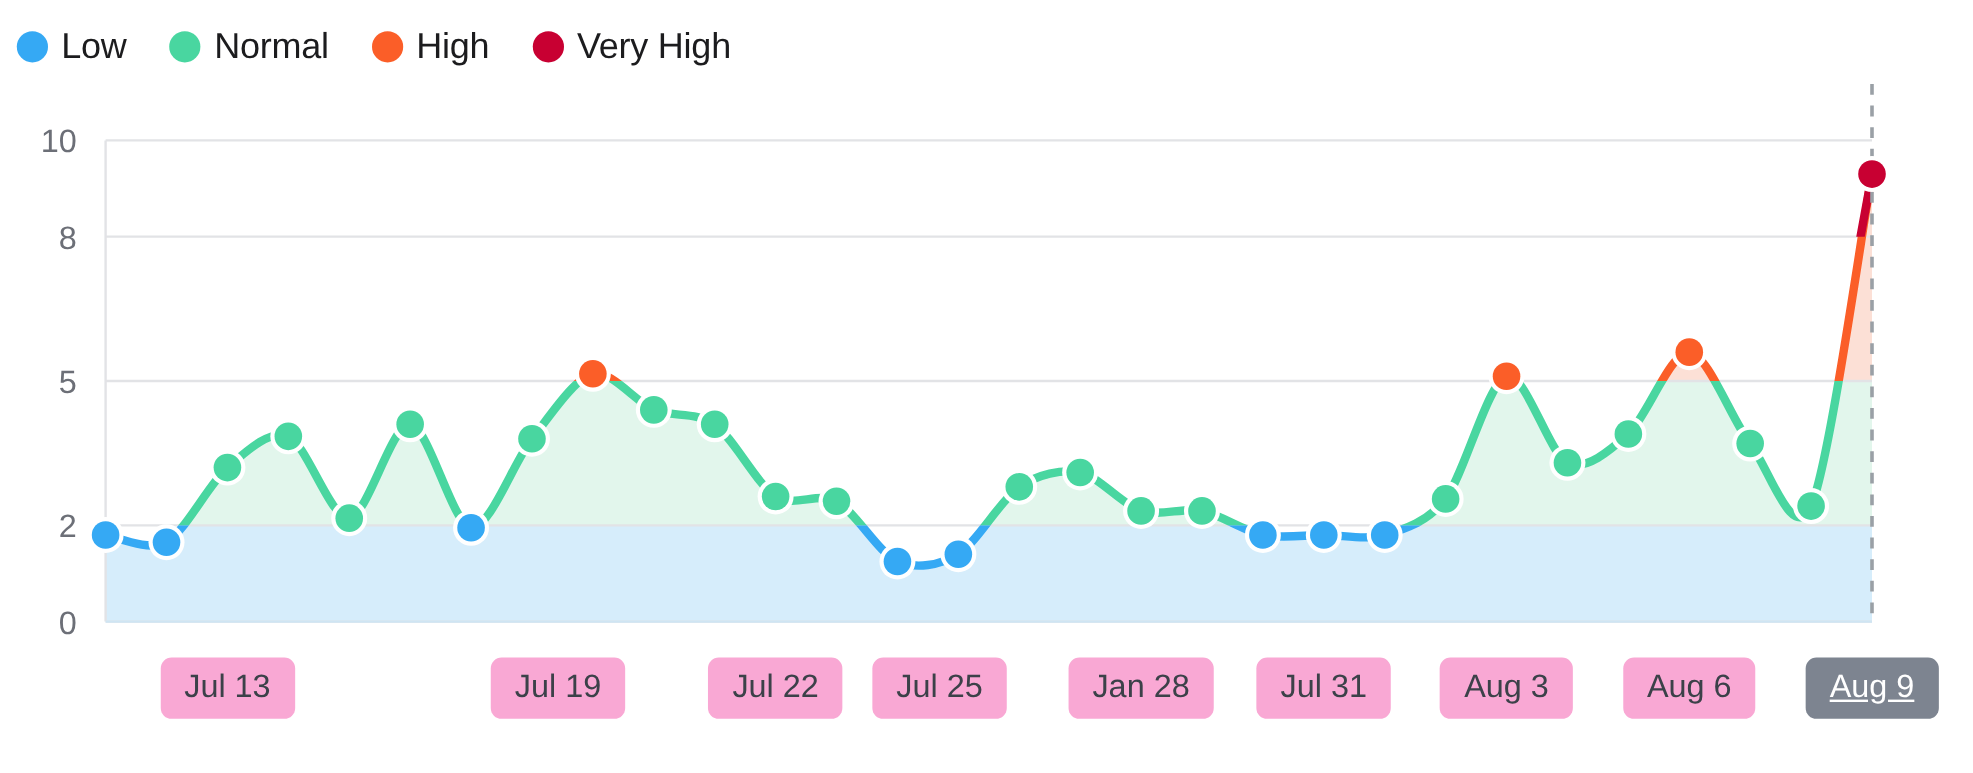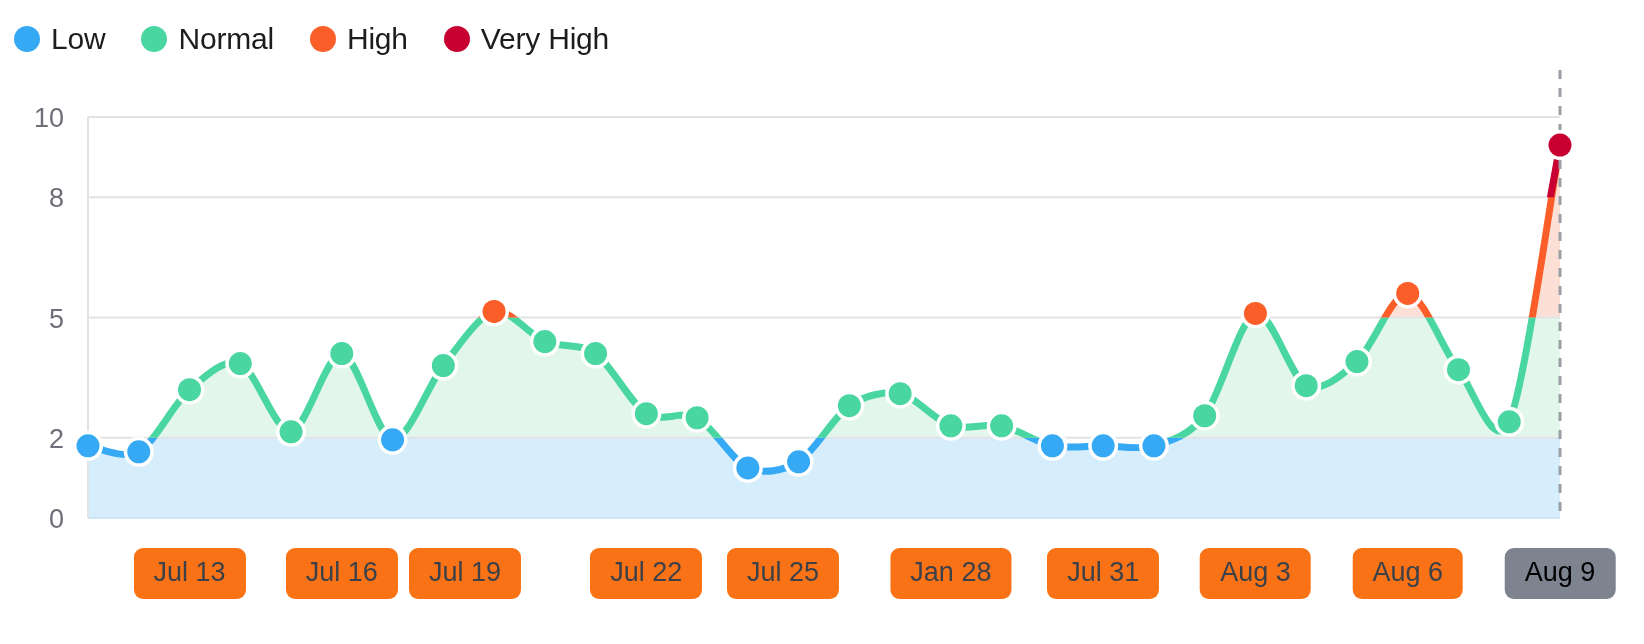--- a/index.html
+++ b/index.html
@@ -59,32 +59,33 @@
 
   
   #xlabels {
     position: absolute;
     left: 0; top: 548px;
     width: 1644px; height: 48px;
   }
   .xpill {
     position: absolute;
     transform: translateX(-50%);
-    background: #f97316;
+    background: #f9a8d4;
     color: #3c4149;
     border-radius: 9px;
     font-size: 27px;
     line-height: 1;
     padding: 11px 20px 13px 20px;
     white-space: nowrap;
     cursor: pointer;
   }
   .xpill.selected {
     background: #7d8490;
-    color: #000000;
+    color: #ffffff;
+    text-decoration: underline;
   }
 </style>
 </head>
 <body>
 
 <div id="root">
 
   <div id="legend">
       <div class="legend-item">
         <span class="legend-dot" style="background: rgb(53, 169, 244);"></span>
@@ -208,21 +209,20 @@
           <circle cx="1509.2413793103449" cy="351.76" r="15" fill="#ffffff"></circle>
           <circle cx="1509.2413793103449" cy="351.76" r="11.5" fill="#49d6a0"></circle>
           <circle cx="1560" cy="75.07" r="15" fill="#ffffff"></circle>
           <circle cx="1560" cy="75.07" r="11.5" fill="#c80032"></circle>
         </g>
       </svg>
   </div>
 
   <div id="xlabels">
       <div class="xpill" style="left: 189.517px;">Jul 13</div>
-      <div class="xpill" style="left: 341.793px;">Jul 16</div>
       <div class="xpill" style="left: 465px; text-align: center;">Jul 19</div>
       <div class="xpill" style="left: 646.345px;">Jul 22</div>
       <div class="xpill" style="left: 783px;">Jul 25</div>
       <div class="xpill" style="left: 950.897px;">Jan 28</div>
       <div class="xpill" style="left: 1103.17px;">Jul 31</div>
       <div class="xpill" style="left: 1255.45px;">Aug 3</div>
       <div class="xpill" style="left: 1407.72px;">Aug 6</div>
       <div class="xpill selected" style="left: 1560px;">Aug 9</div>
     </div>
 

